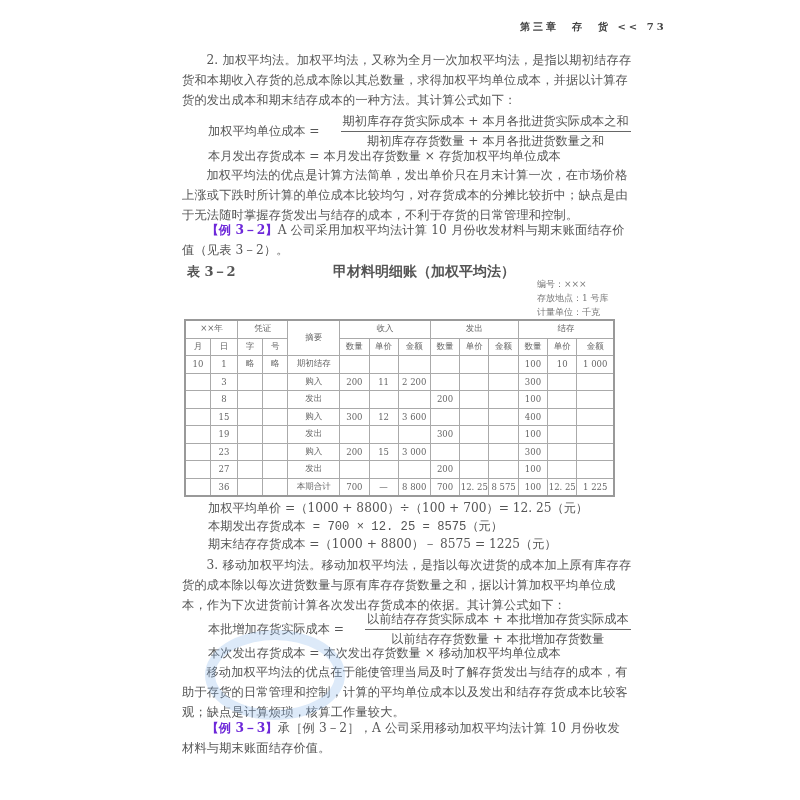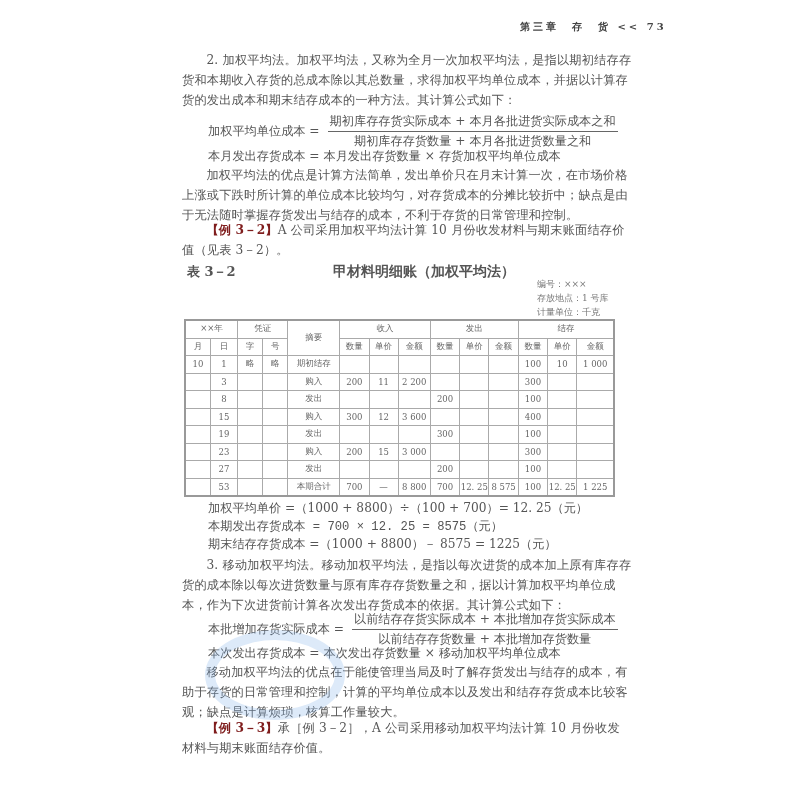--- a/index.html
+++ b/index.html
@@ -11,25 +11,25 @@
   .header {
     position:absolute; left:520px; top:20px; font-size:10px; letter-spacing:3px; color:#444; font-weight:bold;
   }
   .para {
     position:absolute; left:182px; width:450px; font-size:12.2px; line-height:20px; color:#555;
     text-indent:2em; letter-spacing:0.2px;
   }
   .formula {
     position:absolute; left:208px; font-size:12.2px; color:#555; display:flex; align-items:center;
   }
-  .frac { display:inline-flex; flex-direction:column; align-items:center; margin-left:8px; }
+  .frac { display:inline-flex; flex-direction:column; align-items:center; margin-left:21px; }
   .frac .num { border-bottom:1px solid #666; padding:0 2px 1px; }
   .frac .den { padding-top:1px; }
   .line { position:absolute; left:208px; font-size:12.2px; color:#555; }
-  .example-label { font-weight:bold; color:#7f1d1d; }
+  .example-label { font-weight:bold; color:#6d28d9; }
   .tbl-caption { position:absolute; left:187px; top:263px; font-size:13px; font-weight:bold; color:#555; }
   .tbl-title { position:absolute; left:333px; top:263px; font-size:14px; font-weight:bold; color:#555; }
   .meta { position:absolute; font-size:9px; color:#777; line-height:14px; }
   table.ledger {
     position:absolute; left:184px; top:319px; width:431px; border-collapse:collapse;
     font-size:8.5px; color:#666; border:2px solid #999;
   }
   table.ledger td, table.ledger th {
     border:1px solid #aaa; text-align:center; height:16.5px; padding:0; font-weight:normal;
   }
@@ -222,21 +222,21 @@
           <td></td>
           <td>200</td>
           <td></td>
           <td></td>
           <td>100</td>
           <td></td>
           <td></td>
     </tr>
     <tr>
       <td></td>
-          <td>53</td>
+          <td>36</td>
           <td></td>
           <td></td>
           <td>本期合计</td>
           <td>700</td>
           <td>—</td>
           <td>8 800</td>
           <td>700</td>
           <td>12. 25</td>
           <td>8 575</td>
           <td>100</td>

